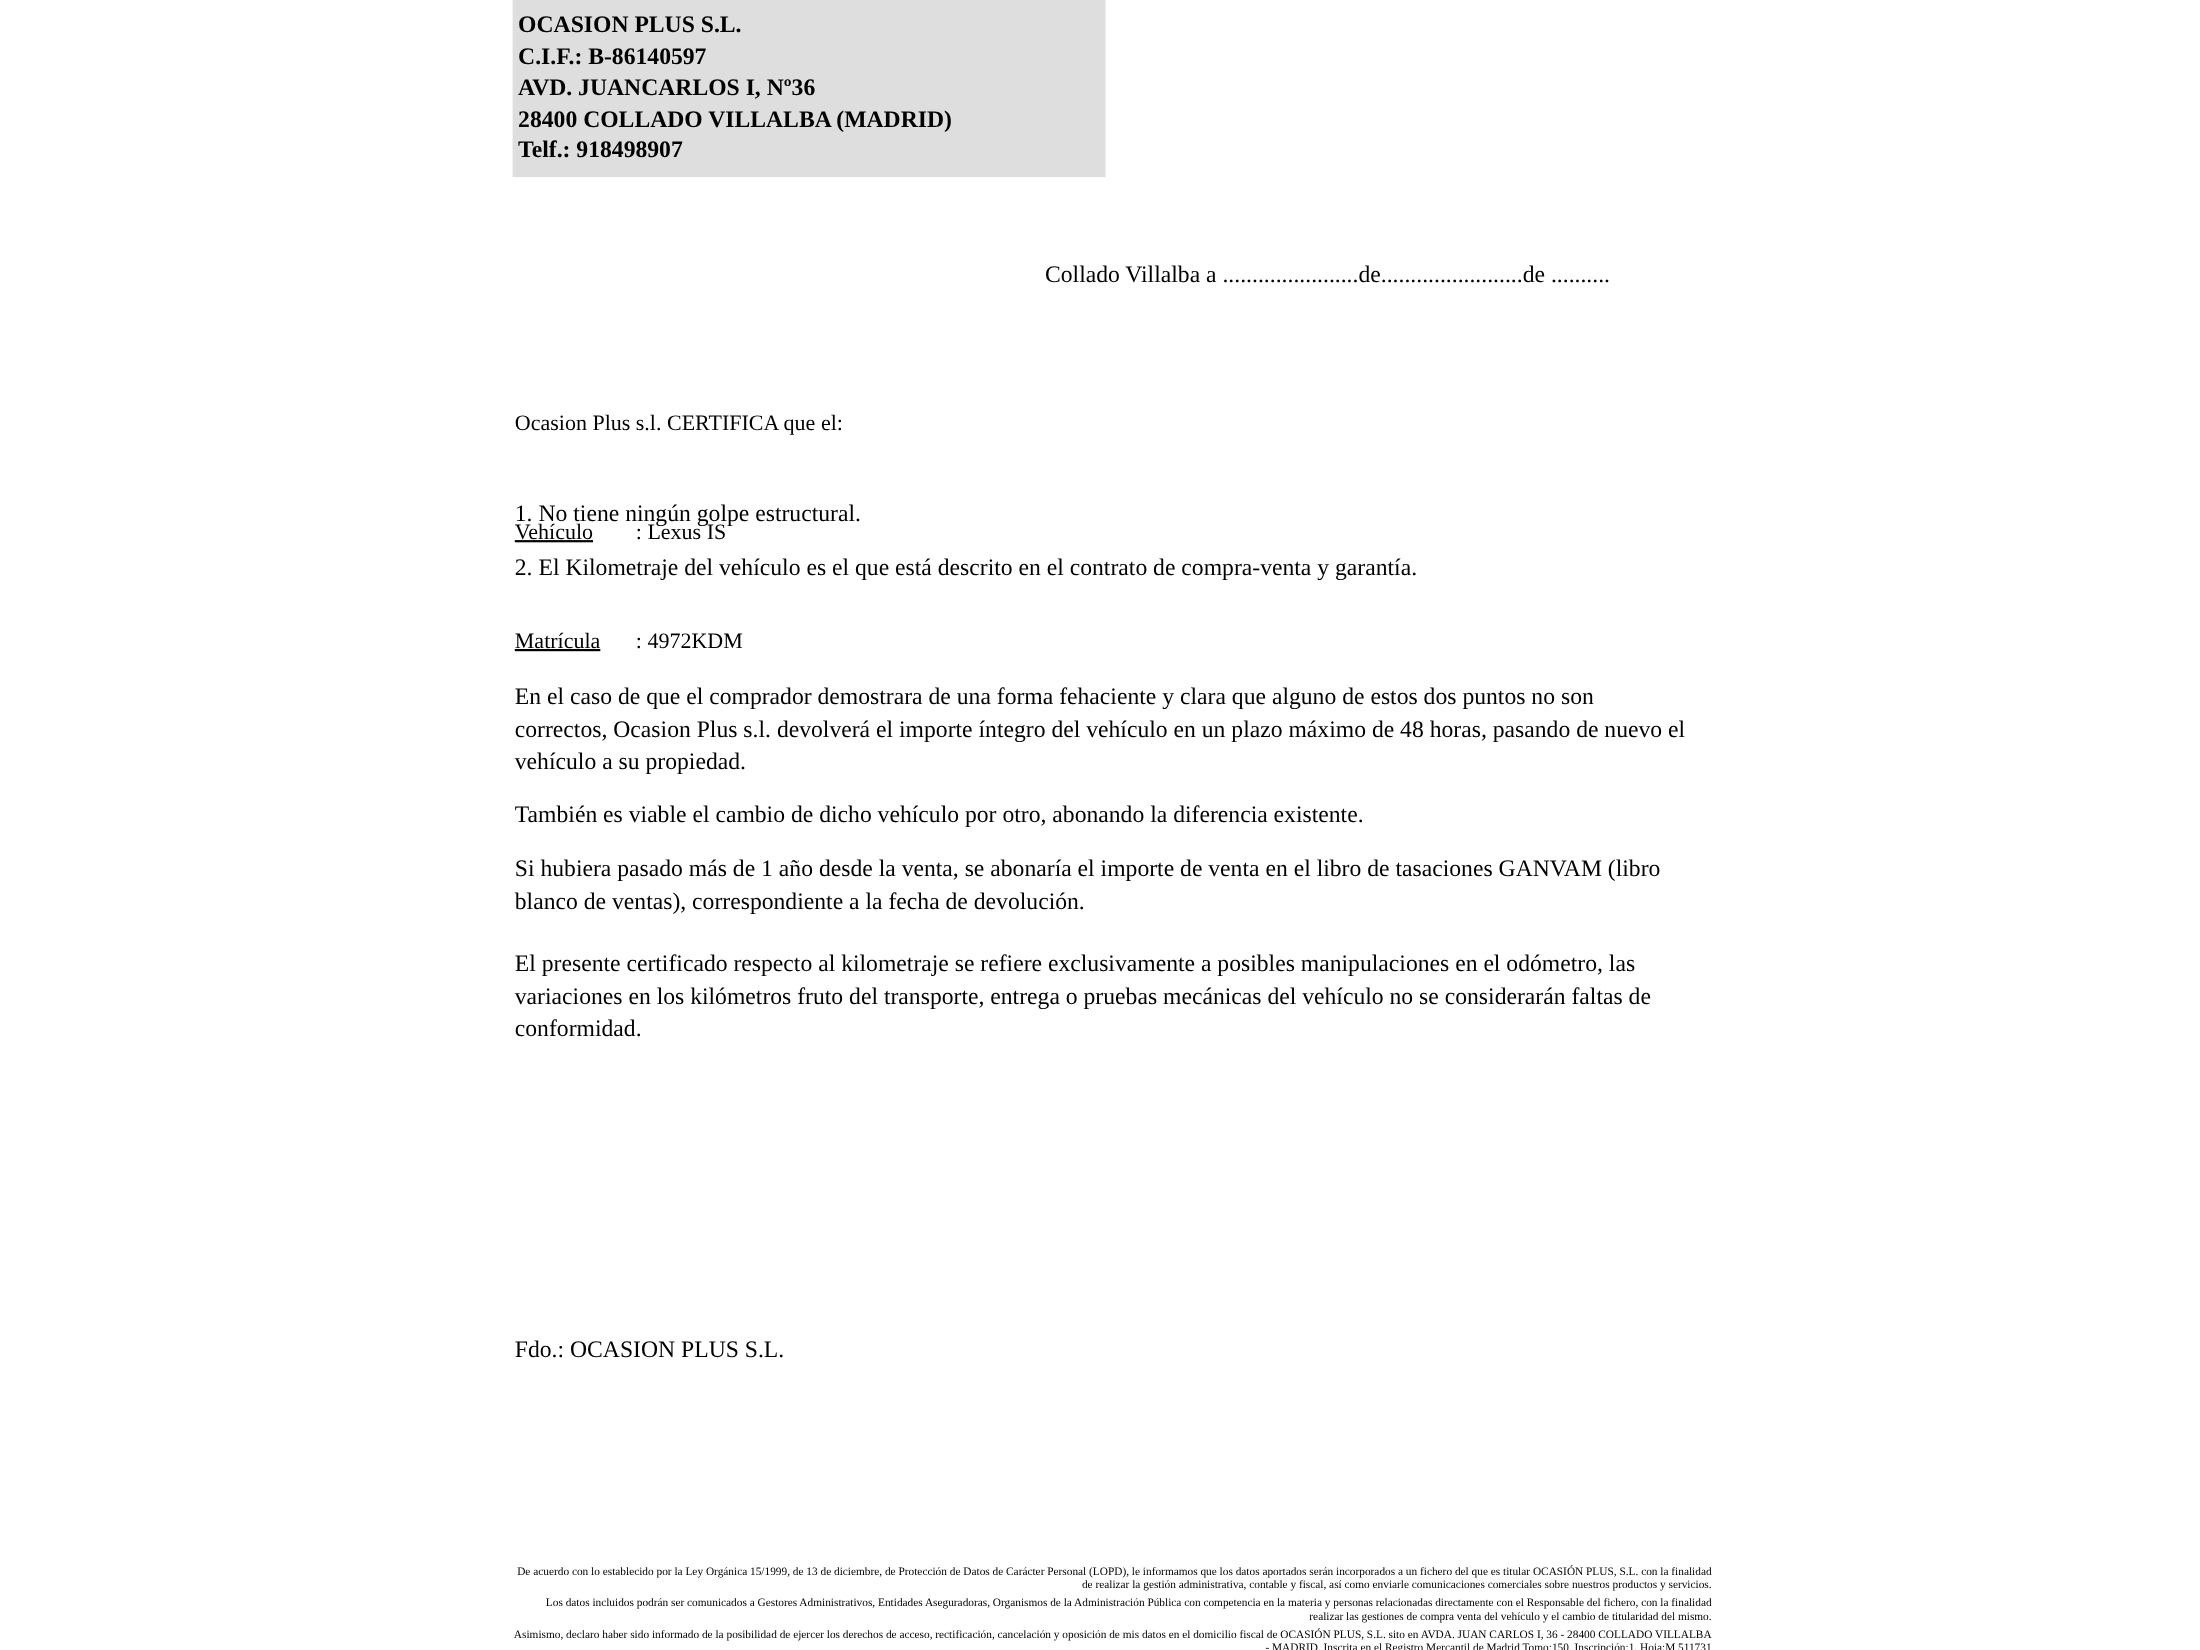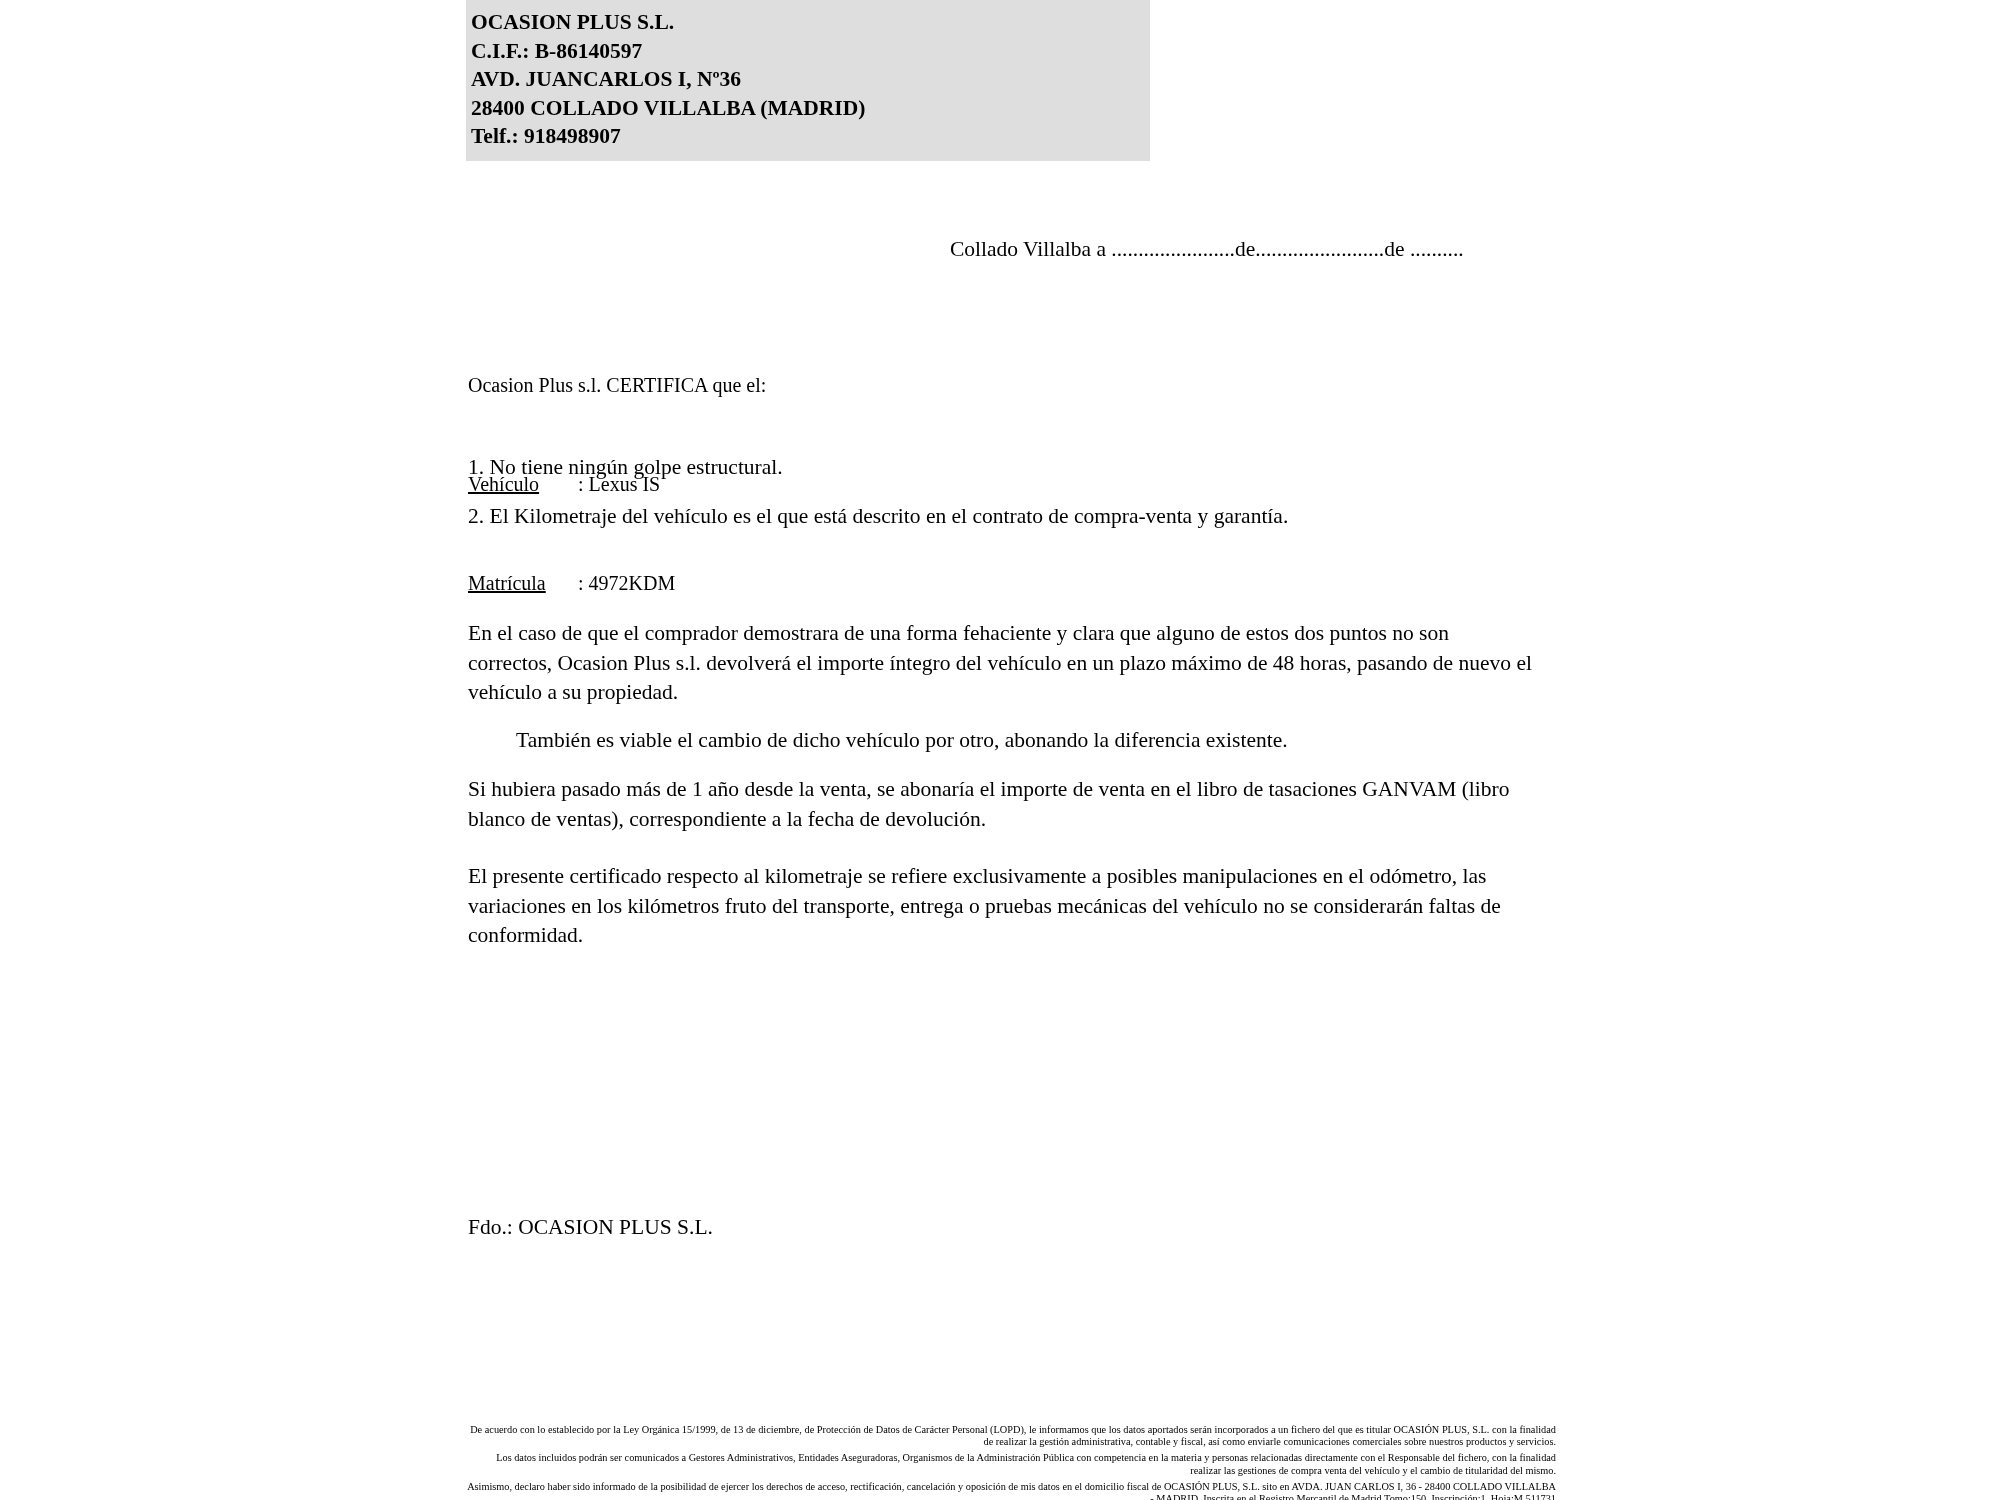--- a/index.html
+++ b/index.html
@@ -22,21 +22,21 @@
     width: 2000px;
     height: 1500px;
     background: #ffffff;
   }
 
   
   .letterhead {
     position: absolute;
     left: 466px;
     top: 0px;
-    width: 684px;
+    width: 539px;
     background: #dedede;
     padding: 8px 12px 10px 0;
     box-sizing: border-box;
   }
   .letterhead .line {
     font-weight: bold;
     font-size: 21.5px;
     line-height: 28.5px;
     padding-left: 5px;
     white-space: pre;
@@ -82,21 +82,21 @@
 
   
   .para {
     position: absolute;
     left: 468px;
     font-size: 21.5px;
     line-height: 29.5px;
     width: 1065px;
   }
   .para-1 { top: 619px; }
-  .para-2 { top: 726px; margin-left: 48px; }
+  .para-2 { top: 726px; }
   .para-3 { top: 775px; }
   .para-4 { top: 862px; }
 
   
   .signature {
     position: absolute;
     left: 468px;
     top: 1215px;
     font-size: 21.5px;
     white-space: pre;

